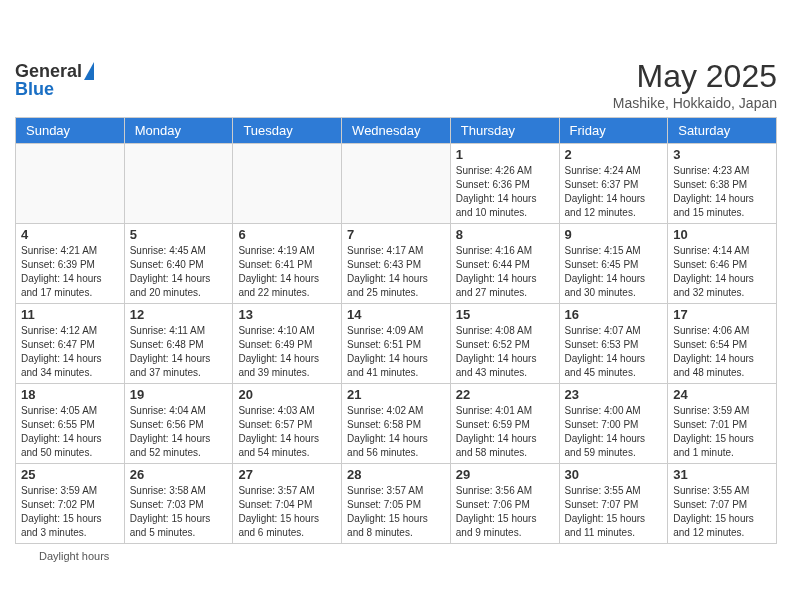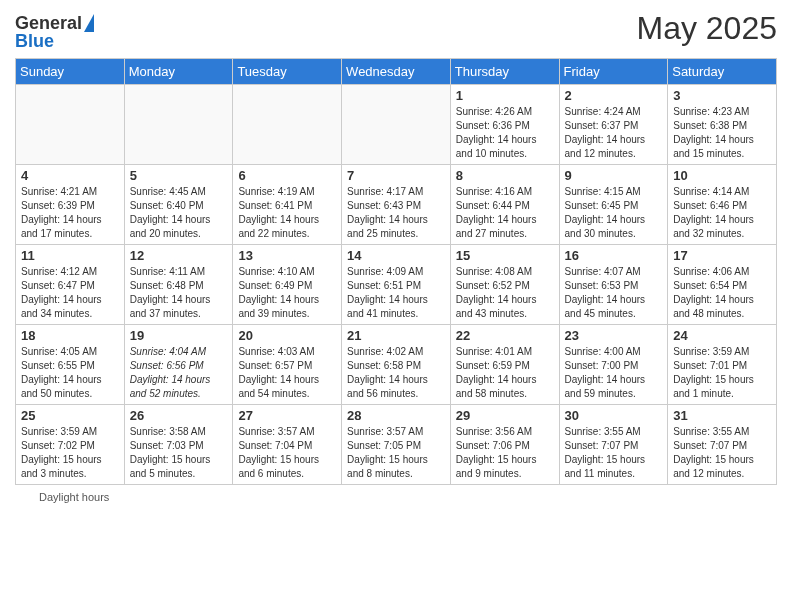--- a/index.html
+++ b/index.html
@@ -6,20 +6,21 @@
     body {
       font-family: Arial, sans-serif;
       background: #fff;
       width: 792px;
       height: 612px;
       overflow: hidden;
     }
     .container {
       width: 792px;
       padding: 10px 15px 10px 15px;
+      margin-top: 48px;
     }
     .header-row {
       display: flex;
       justify-content: space-between;
       align-items: flex-start;
       margin-bottom: 6px;
     }
     .logo {
       display: flex;
       align-items: center;
@@ -55,21 +56,21 @@
     }
     .calendar {
       width: 100%;
       border-collapse: collapse;
       table-layout: fixed;
     }
     .calendar th {
       background-color: #2e7bd6;
       color: white;
       text-align: left;
-      padding: 5px 4px;
+      padding: 5px 10px;
       font-size: 13px;
       font-weight: normal;
       border: 1px solid #ccc;
     }
     .calendar td {
       vertical-align: top;
       border: 1px solid #ccc;
       padding: 3px 5px;
       font-size: 10px;
       color: #333;
@@ -109,20 +110,21 @@
           <span class="logo-text logo-general">General</span>
           <div class="logo-triangle"></div>
         </div>
         <div style="display:flex;align-items:center;margin-top:-2px;">
           <span class="logo-text logo-blue">Blue</span>
         </div>
       </div>
     </div>
     <div class="title-section">
       <div class="month-title">May 2025</div>
+      <div class="location">Mashike, Hokkaido, Japan</div>
     </div>
   </div>
 
   <table class="calendar">
     <thead>
       <tr>
       <th>Sunday</th>
           <th>Monday</th>
           <th>Tuesday</th>
           <th>Wednesday</th>
@@ -264,21 +266,21 @@
         <tr>
           <td>
             <span class="day-number">18</span>
             <div class="day-info" style="white-space: pre-line;">Sunrise: 4:05 AM
 Sunset: 6:55 PM
 Daylight: 14 hours
 and 50 minutes.</div>
           </td>
           <td>
             <span class="day-number">19</span>
-            <div class="day-info" style="white-space: pre-line; font-style: italic;">Sunrise: 4:04 AM
+            <div class="day-info" style="white-space: pre-line;">Sunrise: 4:04 AM
 Sunset: 6:56 PM
 Daylight: 14 hours
 and 52 minutes.</div>
           </td>
           <td>
             <span class="day-number">20</span>
             <div class="day-info" style="white-space: pre-line;">Sunrise: 4:03 AM
 Sunset: 6:57 PM
 Daylight: 14 hours
 and 54 minutes.</div>

